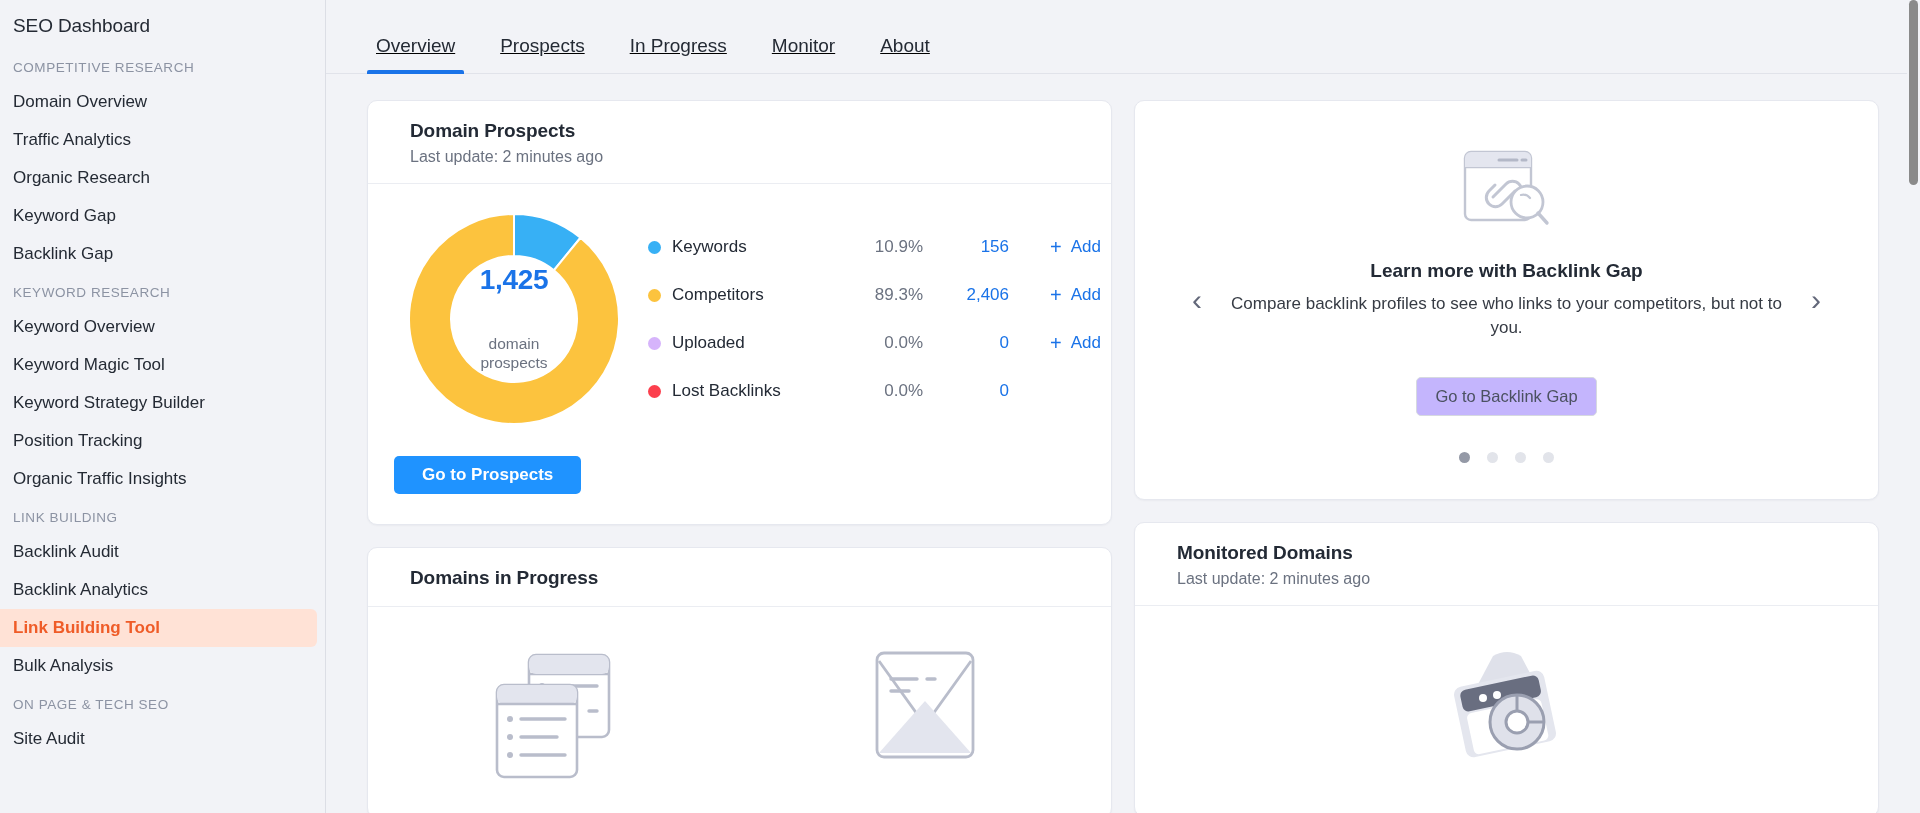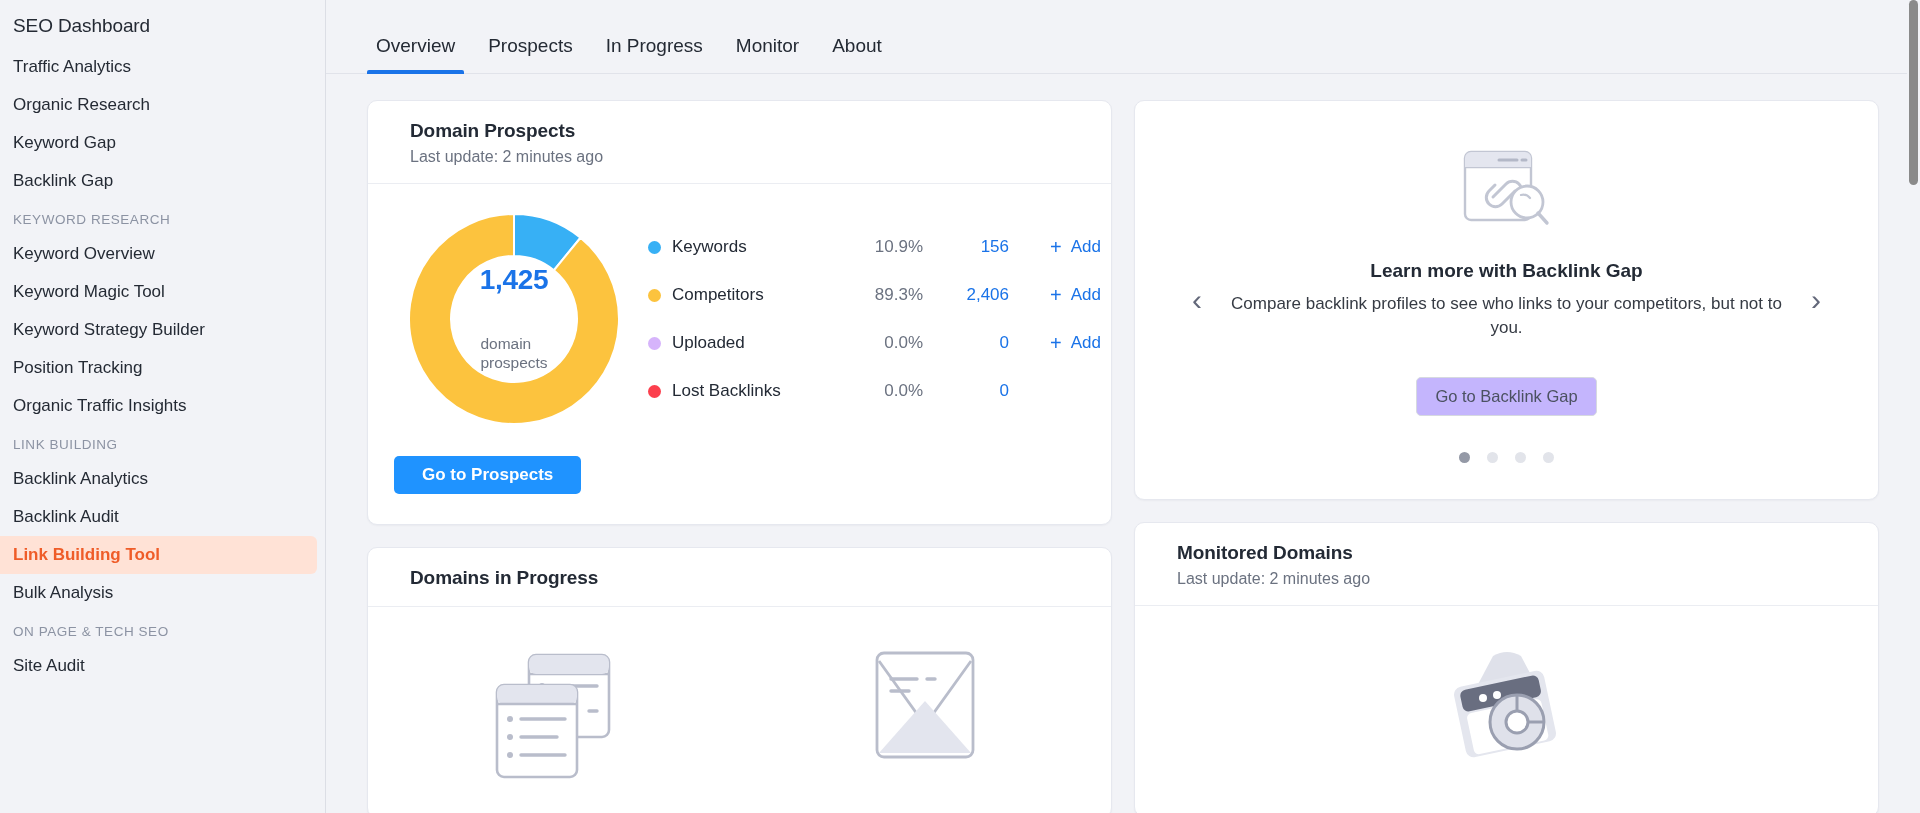--- a/index.html
+++ b/index.html
@@ -51,21 +51,22 @@
     background: #f2f3f7;
     position: relative;
     overflow: hidden;
   }
   .tabbar {
     height: 74px;
     border-bottom: 1px solid #e1e3ea;
     background: #f2f3f7;
     display: flex; align-items: flex-end;
     padding-left: 41px;
-    gap: 0;
+    gap: 12px;
+    text-decoration: underline;
   }
   .tab {
     font-size: 19px; color: #242a34;
     padding: 0 9px 16px 9px;
     margin-right: 15px;
     position: relative;
     cursor: pointer;
     line-height: 22px;
   }
   .tab:last-child { margin-right: 0; text-align: right; }
@@ -100,20 +101,21 @@
     font-size: 16px; color: #6b7280; margin-top: 6px;
   }
 
   
   .prospects-body { display: flex; padding: 25px 26px 30px 26px; }
   .donut-wrap { width: 240px; flex: 0 0 240px; display:flex; flex-direction:column; align-items:center; }
   .donut { position: relative; width: 220px; height: 220px; }
   .donut-center {
     position: absolute; left: 0; top: 0; right: 0; bottom: 0;
     display: flex; flex-direction: column; align-items: center; justify-content: center;
+    text-align: center;
     gap: 36px;
   }
   .donut-num { font-size: 28px; font-weight: 700; color: #1a73e8; line-height: 1.05; letter-spacing: -0.3px; }
   .donut-lbl { font-size: 15.5px; color: #6b7280; line-height: 1.25; margin-top: 3px; }
 
   .go-btn {
     margin-top: 27px;
     background: #1f93ff; color: #fff;
     border: none; border-radius: 5px;
     font-size: 17px; font-weight: 600;
@@ -178,33 +180,35 @@
   }
 </style>
 </head>
 <body>
 
 <div class="app">
 
   <nav class="sidebar">
     <div class="side-title">SEO Dashboard</div>
     <div id="sidebar-groups">
+        <div class="side-group-label">COMPETITIVE RESEARCH</div>
+        <div class="side-item">Domain Overview</div>
         <div class="side-item">Traffic Analytics</div>
         <div class="side-item">Organic Research</div>
         <div class="side-item">Keyword Gap</div>
         <div class="side-item">Backlink Gap</div>
         <div class="side-group-label">KEYWORD RESEARCH</div>
         <div class="side-item">Keyword Overview</div>
         <div class="side-item">Keyword Magic Tool</div>
         <div class="side-item">Keyword Strategy Builder</div>
         <div class="side-item">Position Tracking</div>
         <div class="side-item">Organic Traffic Insights</div>
         <div class="side-group-label">LINK BUILDING</div>
+        <div class="side-item">Backlink Audit</div>
         <div class="side-item">Backlink Analytics</div>
-        <div class="side-item">Backlink Audit</div>
         <div class="side-item active">Link Building Tool</div>
         <div class="side-item">Bulk Analysis</div>
         <div class="side-group-label">ON PAGE &amp; TECH SEO</div>
         <div class="side-item">Site Audit</div>
       </div>
   </nav>
 
   <section class="main">
 
     <div class="tabbar" id="tabbar">

